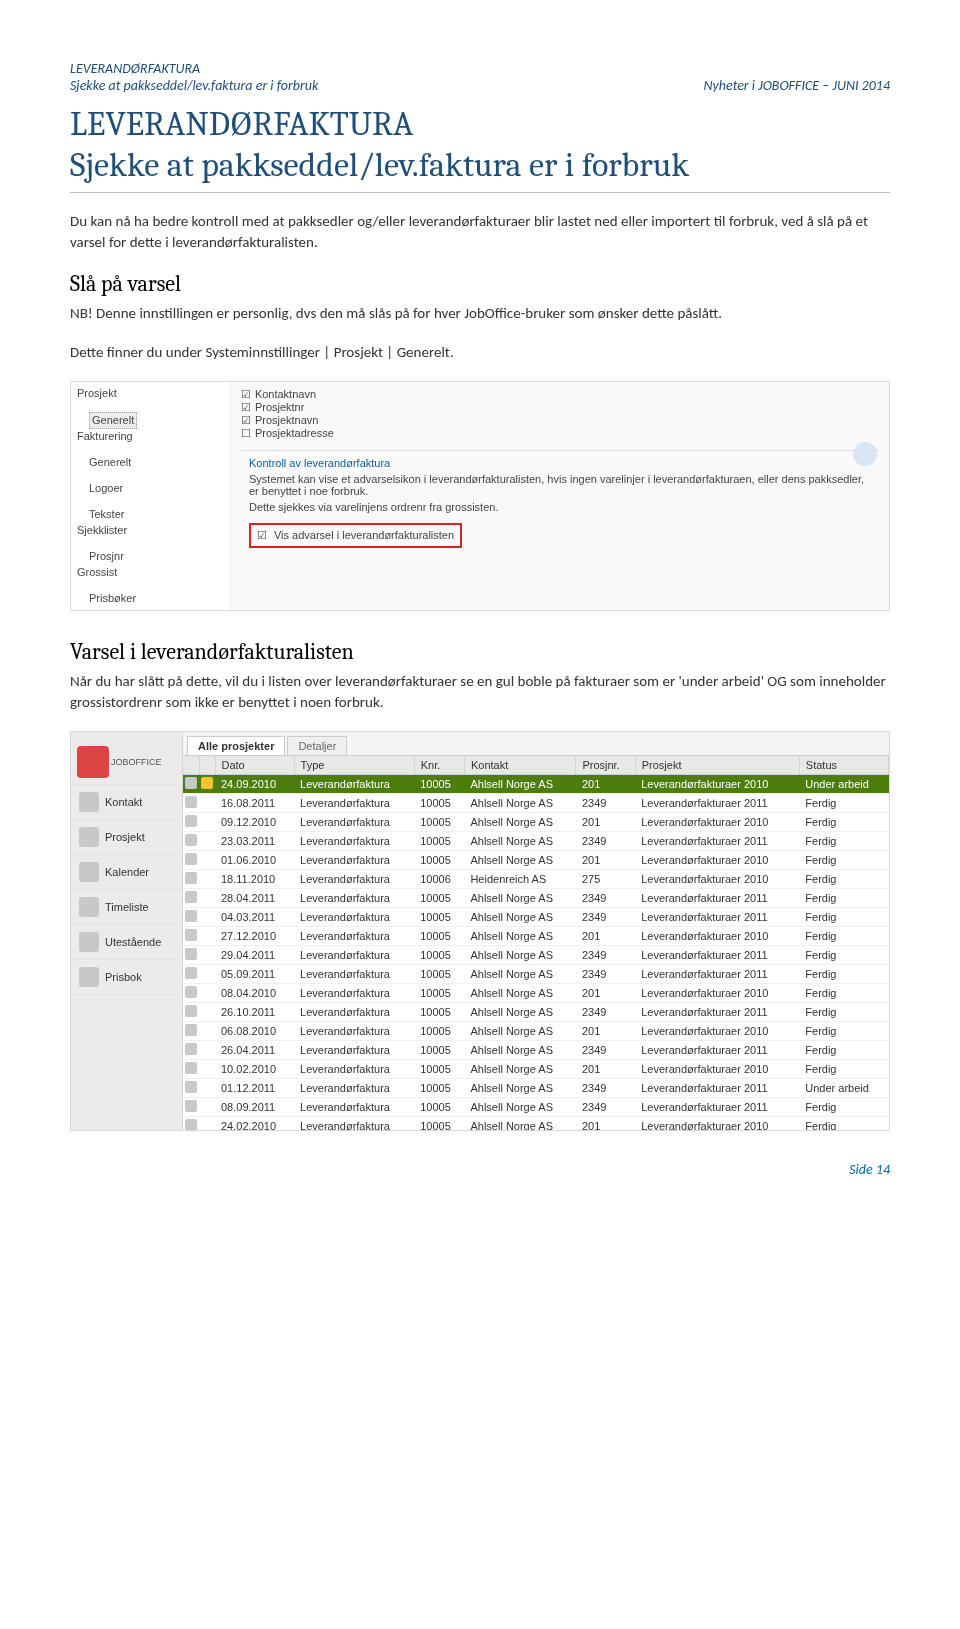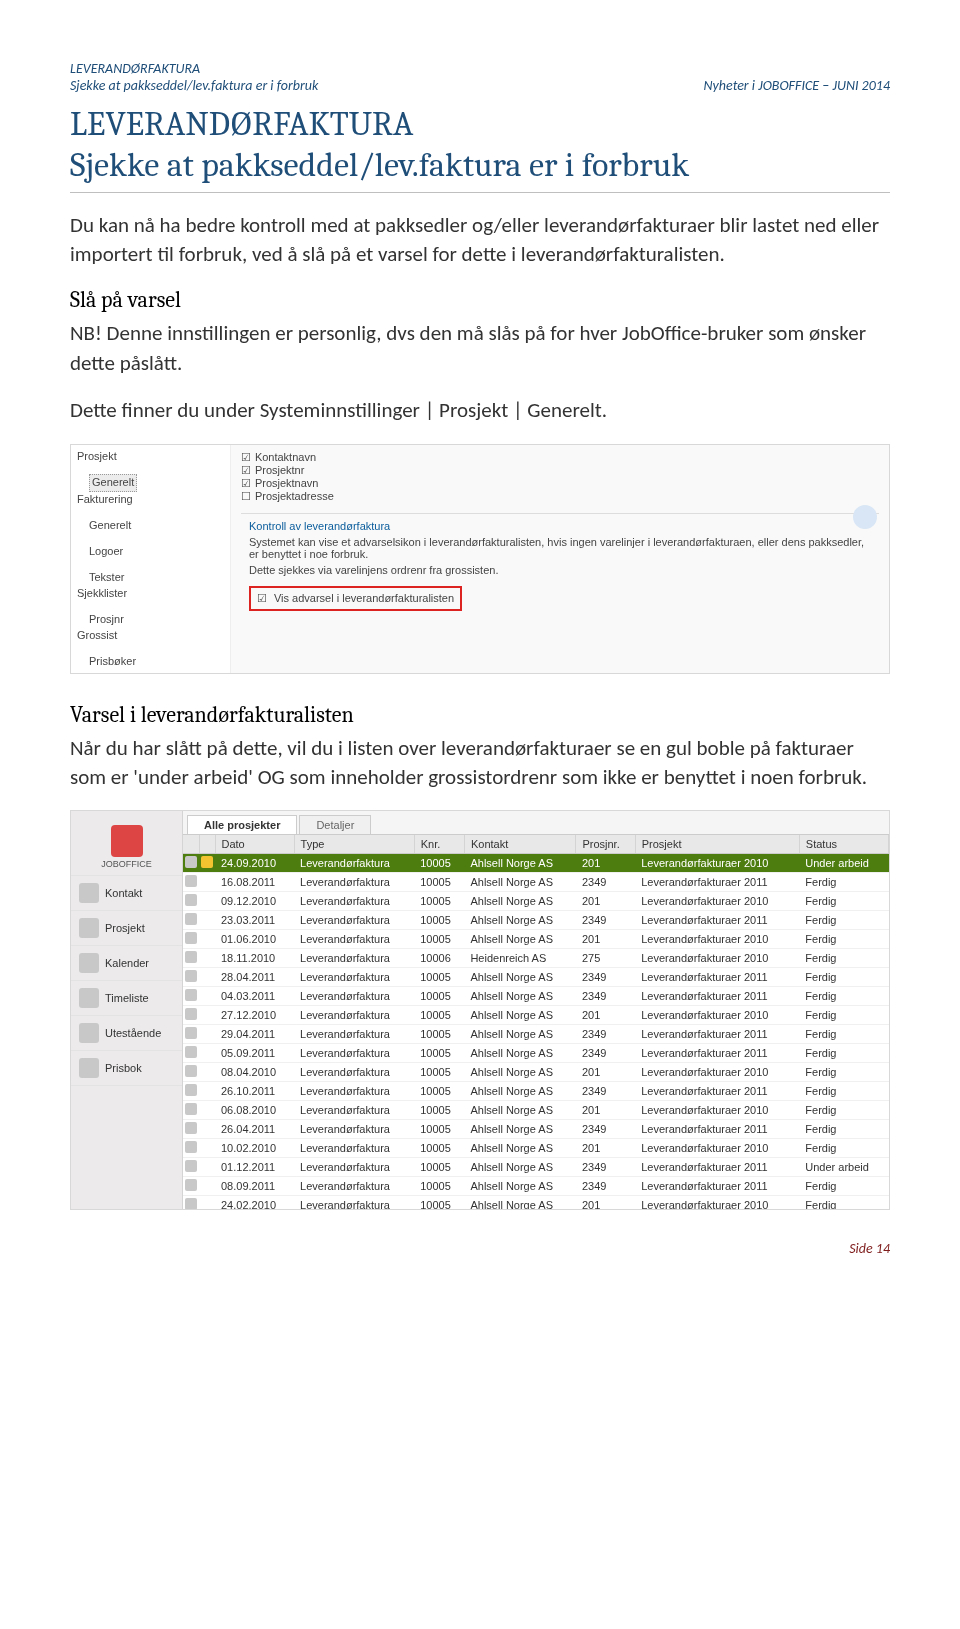--- a/index.html
+++ b/index.html
@@ -3,51 +3,51 @@
 <meta charset="utf-8">
 <style>
   * { box-sizing: border-box; margin: 0; padding: 0; }
   body { font-family: Calibri, Arial, sans-serif; width: 960px; margin: 0 auto; background: #fff; color: #333; }
   .page { padding: 60px 70px 40px 70px; }
   .hdr-line { display: flex; justify-content: space-between; font-style: italic; color: #1f4e79; font-size: 14px; }
   .hdr-left { color: #1f4e79; }
   .hdr-right { color: #1f4e79; }
   .title-block { margin-top: 10px; border-bottom: 1px solid #bfbfbf; padding-bottom: 6px; margin-bottom: 18px; }
   .title { font-family: Cambria, Georgia, serif; font-size: 34px; color: #1f4e79; font-weight: normal; line-height: 1.2; }
-  .body-text { font-size: 21px; line-height: 1.4; margin-bottom: 18px; }
+  .body-text { font-size: 15px; line-height: 1.4; margin-bottom: 18px; }
   .h2 { font-family: Cambria, Georgia, serif; font-size: 22px; color: #000000; font-weight: normal; margin-bottom: 6px; margin-top: 12px; }
   .screenshot-box { border: 1px solid #d8d8d8; background: #f9f9f9; margin: 12px 0 28px 0; font-size: 11px; color: #333; position: relative; overflow: hidden; }
   .ss1 { height: 230px; display: flex; }
   .ss1-tree { width: 160px; background: #fff; border-right: 1px solid #eee; padding: 4px 6px; font-family: Tahoma, Arial, sans-serif; font-size: 11px; line-height: 1.45; color: #444; }
   .ss1-tree .ind1 { padding-left: 12px; margin-top: 10px; }
   .ss1-tree .sel { background: #ececec; border: 1px dotted #999; display: inline-block; padding: 0 2px; }
   .ss1-right { flex: 1; padding: 6px 10px; font-family: Tahoma, Arial, sans-serif; font-size: 11px; color: #444; position: relative; }
   .ss1-box { margin-top: 10px; padding: 6px 8px; border-top: 1px solid #ddd; }
   .ss1-box-title { color: #0b5d9c; margin-bottom: 4px; font-size: 11px; }
   .ss1-box p { font-size: 11px; margin-bottom: 4px; }
   .ss1-redbox { border: 2px solid #d22; padding: 4px 6px; display: inline-block; margin-top: 6px; }
   .ss1-avatar { position: absolute; right: 12px; top: 60px; width: 24px; height: 24px; border-radius: 50%; background: #d8e6f5; }
   .ss2 { height: 400px; display: flex; background: #f5f5f5; }
   .ss2-nav { width: 112px; background: #eceaea; border-right: 1px solid #d4d4d4; padding-top: 8px; font-family: Tahoma, Arial, sans-serif; font-size: 11px; }
   .ss2-nav-item { display: flex; align-items: center; gap: 6px; padding: 7px 8px; color: #333; border-bottom: 1px solid #e3e3e3; }
   .ss2-nav-item .ico { width: 20px; height: 20px; background: #c8c8c8; border-radius: 3px; flex-shrink: 0; }
   .ss2-main { flex: 1; background: #fff; font-family: Tahoma, Arial, sans-serif; font-size: 11px; }
   .ss2-tabs { display: flex; border-bottom: 1px solid #ccc; padding: 4px 4px 0 4px; gap: 2px; background: #f5f5f5; }
-  .ss2-tab { padding: 3px 16px; border: 1px solid #ccc; border-bottom: none; background: #fff; font-weight: bold; }
+  .ss2-tab { padding: 3px 10px; border: 1px solid #ccc; border-bottom: none; background: #fff; font-weight: bold; }
   .ss2-tab.inactive { background: #f0f0f0; font-weight: normal; color: #666; }
   .ss2-table { width: 100%; border-collapse: collapse; font-size: 11px; }
   .ss2-table th { background: #e8e8e8; text-align: left; padding: 3px 6px; border-right: 1px solid #d4d4d4; font-weight: normal; color: #333; border-bottom: 1px solid #ccc; }
   .ss2-table td { padding: 2px 6px; border-bottom: 1px solid #f0f0f0; white-space: nowrap; }
   .ss2-table tr.selected td { background: #4d7c0f; color: #fff; }
   .ss2-table td.iconcell { width: 16px; padding: 2px; }
   .ss2-table td.iconcell .rowico { width: 12px; height: 12px; background: #c8c8c8; display: inline-block; border-radius: 2px; }
-  .ss2-logo { padding: 6px; display: flex; flex-direction: column; align-items: center; gap: 2px; border-bottom: 1px solid #e3e3e3; }
+  .ss2-logo { padding: 6px; display: flex; flex-direction: row; align-items: center; gap: 2px; border-bottom: 1px solid #e3e3e3; }
   .ss2-logo-img { width: 32px; height: 32px; background: #d44; border-radius: 4px; }
   .ss2-logo-txt { font-size: 9px; color: #555; }
-  .footer { display: flex; justify-content: flex-end; font-style: italic; color: #7f1d1d; font-size: 14px; margin-top: 30px; }
+  .footer { display: flex; justify-content: flex-end; font-style: italic; color: #0369a1; font-size: 14px; margin-top: 30px; }
   .checked::before { content: "\2611"; margin-right: 4px; }
   .unchecked::before { content: "\2610"; margin-right: 4px; }
 </style>
 </head>
 <body>
 
 <div class="page">
   <div class="hdr-line">
     <div class="hdr-left">
       <div>LEVERANDØRFAKTURA</div>

